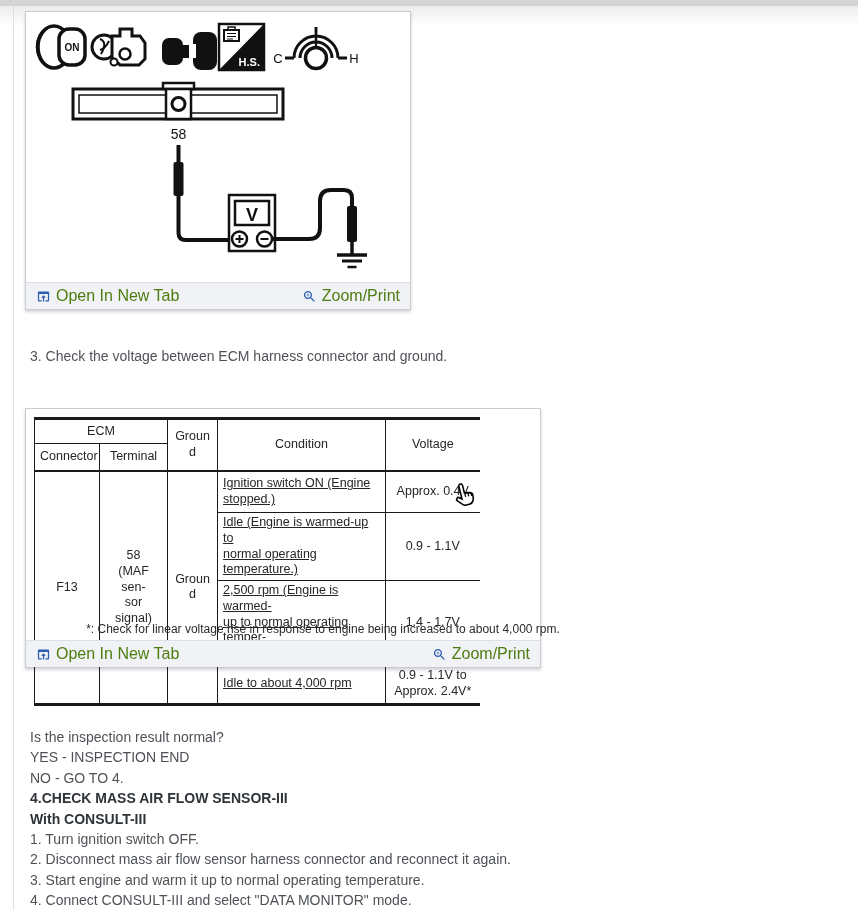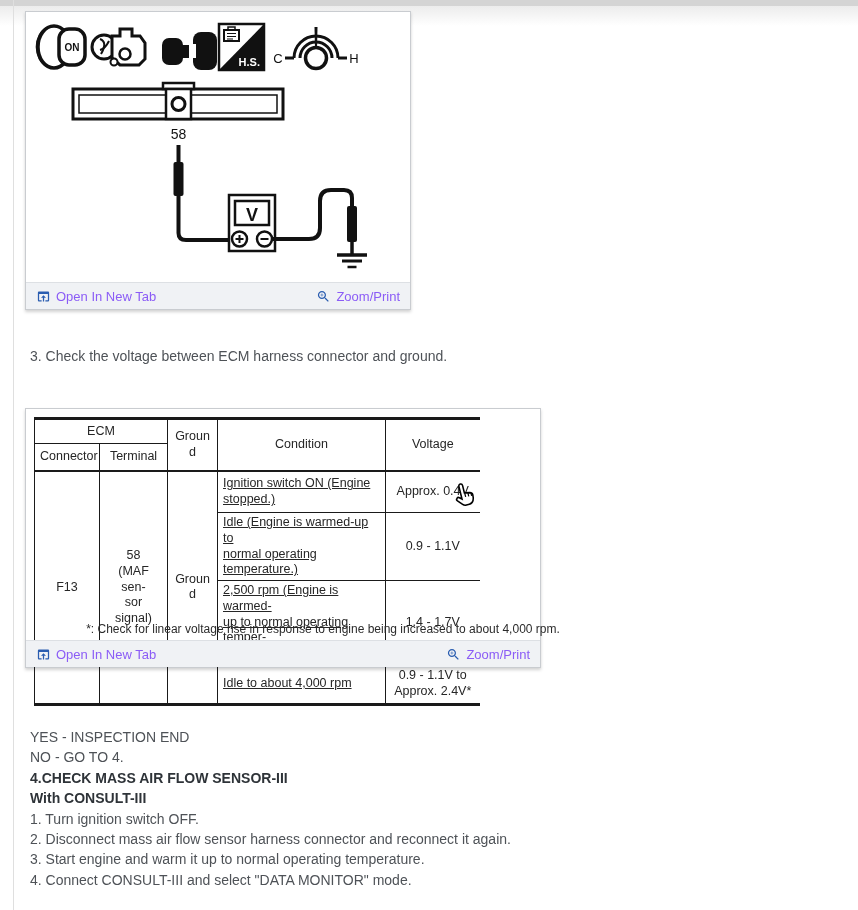--- a/index.html
+++ b/index.html
@@ -18,21 +18,21 @@
     box-shadow:0 2px 3px rgba(0,0,0,.18);
   }
   .card-content{position:absolute;left:0;top:0;right:0;}
   .card-footer{
     position:absolute;left:0;right:0;bottom:0;height:27px;
     background:#f0f2f5;border-top:1px solid #dde0e4;
     display:flex;align-items:center;justify-content:space-between;
     padding:0 10px;box-sizing:border-box;
   }
   .link{
-    color:#8b5cf6;font-size:13px;text-decoration:none;cursor:pointer;
+    color:#4d7c0f;font-size:16px;text-decoration:none;cursor:pointer;
     display:flex;align-items:center;gap:5px;
   }
   .link svg{display:block;}
 
   .step-text{position:absolute;left:30px;font-size:14px;color:#4e5257;}
 
   
   table.vtable{
     border-collapse:collapse;table-layout:fixed;
     font-size:12.5px;color:#262626;line-height:1.26;
@@ -239,20 +239,21 @@
     </a>
   </div>
 </div>
 
 <svg class="cursor" viewBox="0 0 24 26">
   <path d="M9.3 3.2c0-1 .8-1.8 1.7-1.8s1.7.8 1.7 1.8v6.6l4.8 1c1.2.3 2 1.3 2 2.5 0 2-.3 3.7-1 5-.8 1.5-2.3 2.5-4 2.5h-2.7c-1.2 0-2.3-.5-3.1-1.4l-3.7-4.1c-.6-.7-.6-1.7.1-2.3.6-.6 1.6-.6 2.2-.1l2 1.7V3.2z" fill="#fff" stroke="#000" stroke-width="1.4"></path>
   <path d="M12.9 10.2v3.4 M15.7 10.8v3 M18.3 11.4v2.6" stroke="#000" stroke-width="1.1" fill="none"></path>
 </svg>
 
 <div class="instr">
+  <div>Is the inspection result normal?</div>
   <div>YES - INSPECTION END</div>
   <div>NO - GO TO 4.</div>
   <div class="bold">4.CHECK MASS AIR FLOW SENSOR-III</div>
   <div class="bold">With CONSULT-III</div>
   <div>1. Turn ignition switch OFF.</div>
   <div>2. Disconnect mass air flow sensor harness connector and reconnect it again.</div>
   <div>3. Start engine and warm it up to normal operating temperature.</div>
   <div>4. Connect CONSULT-III and select "DATA MONITOR" mode.</div>
 </div>
 

